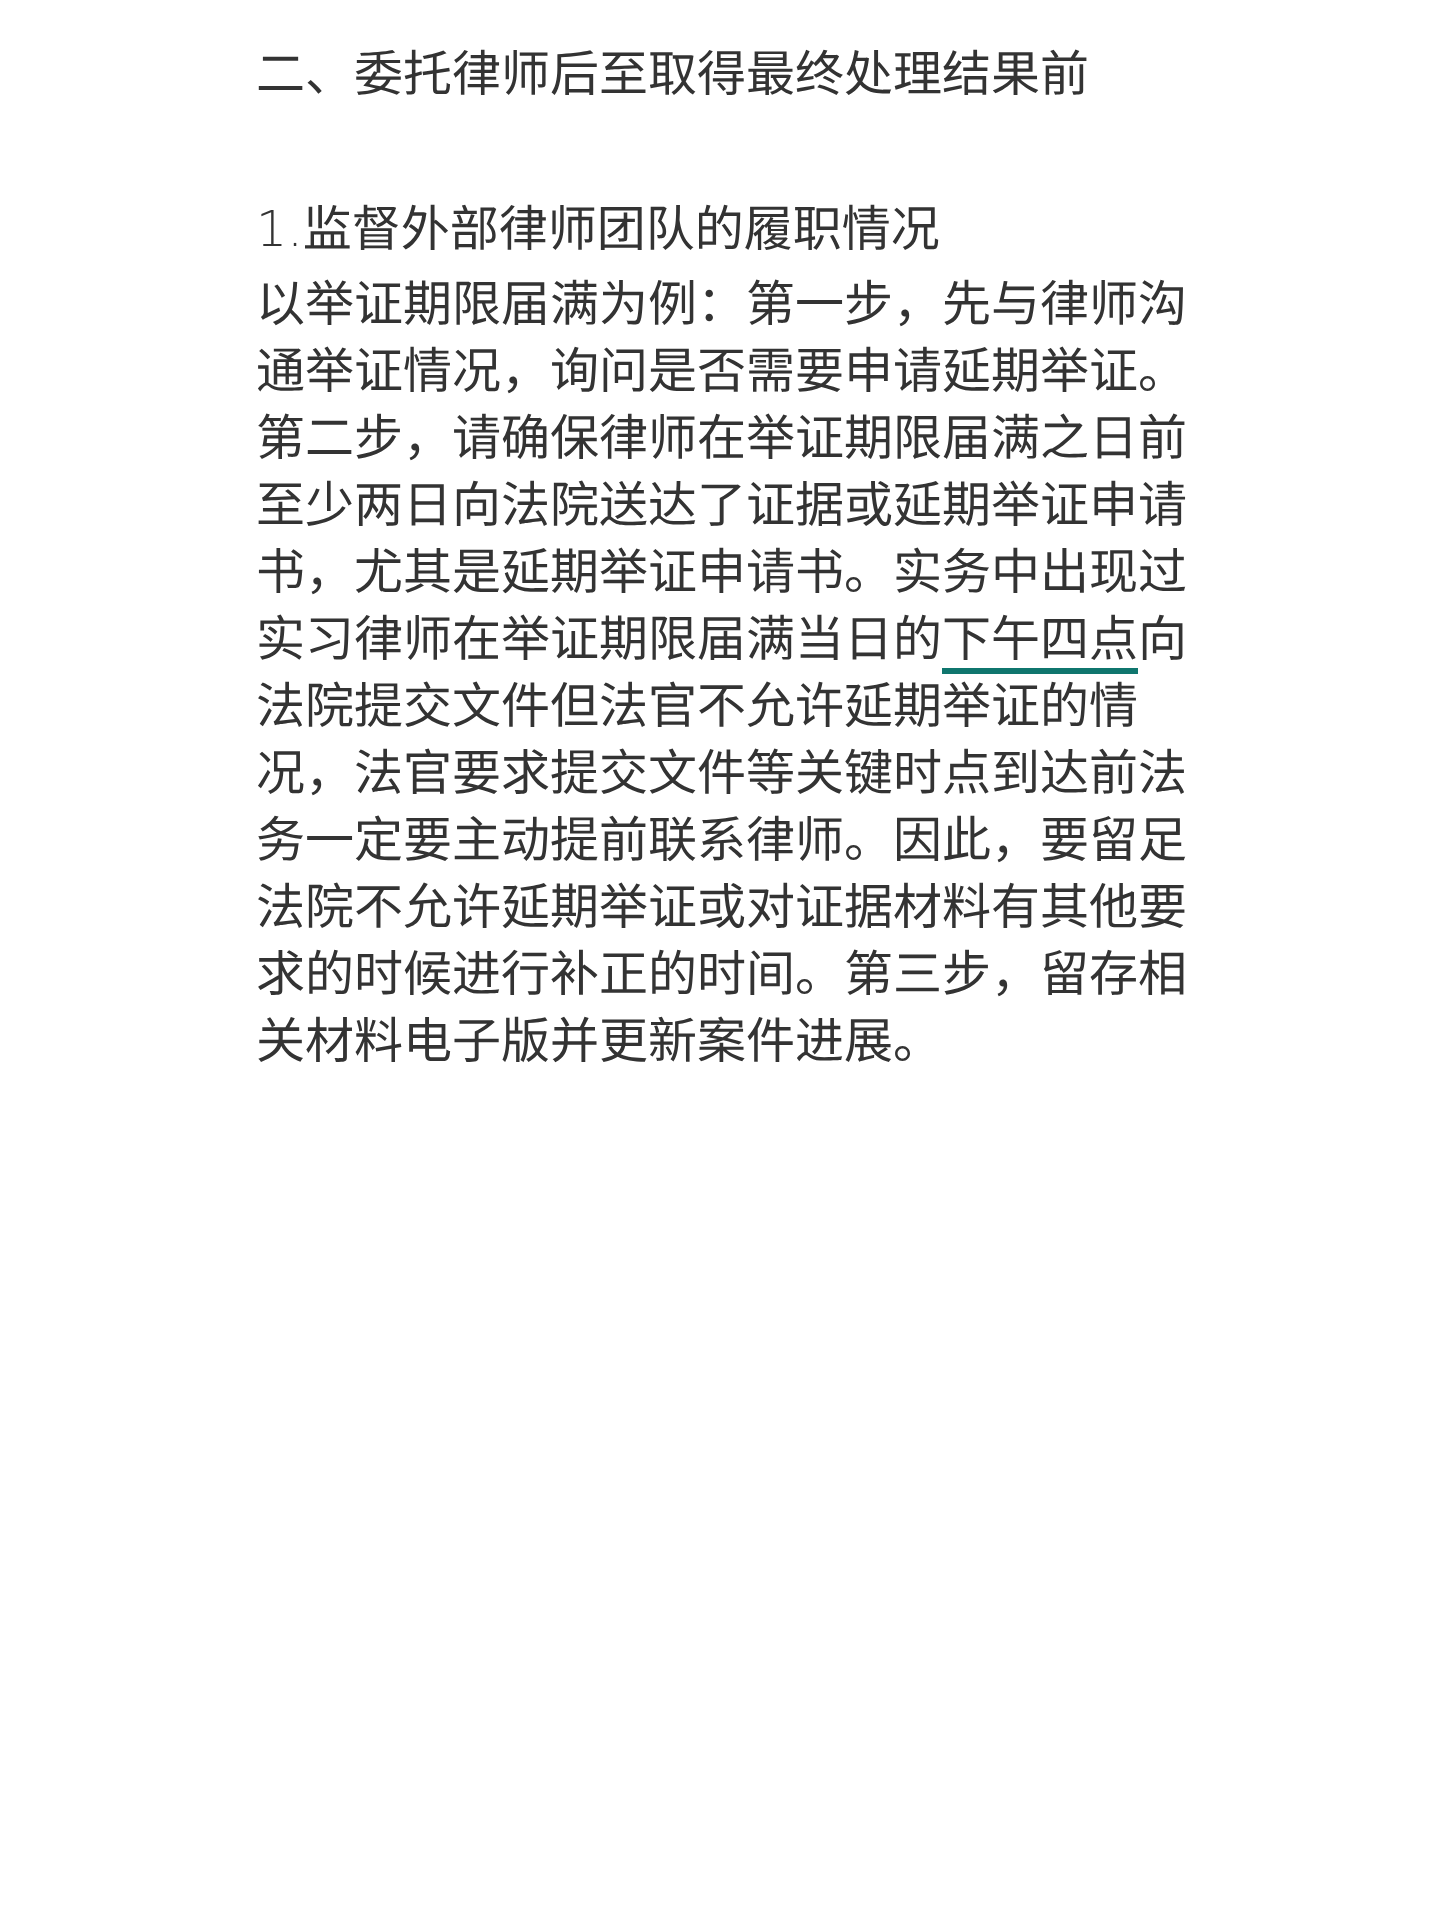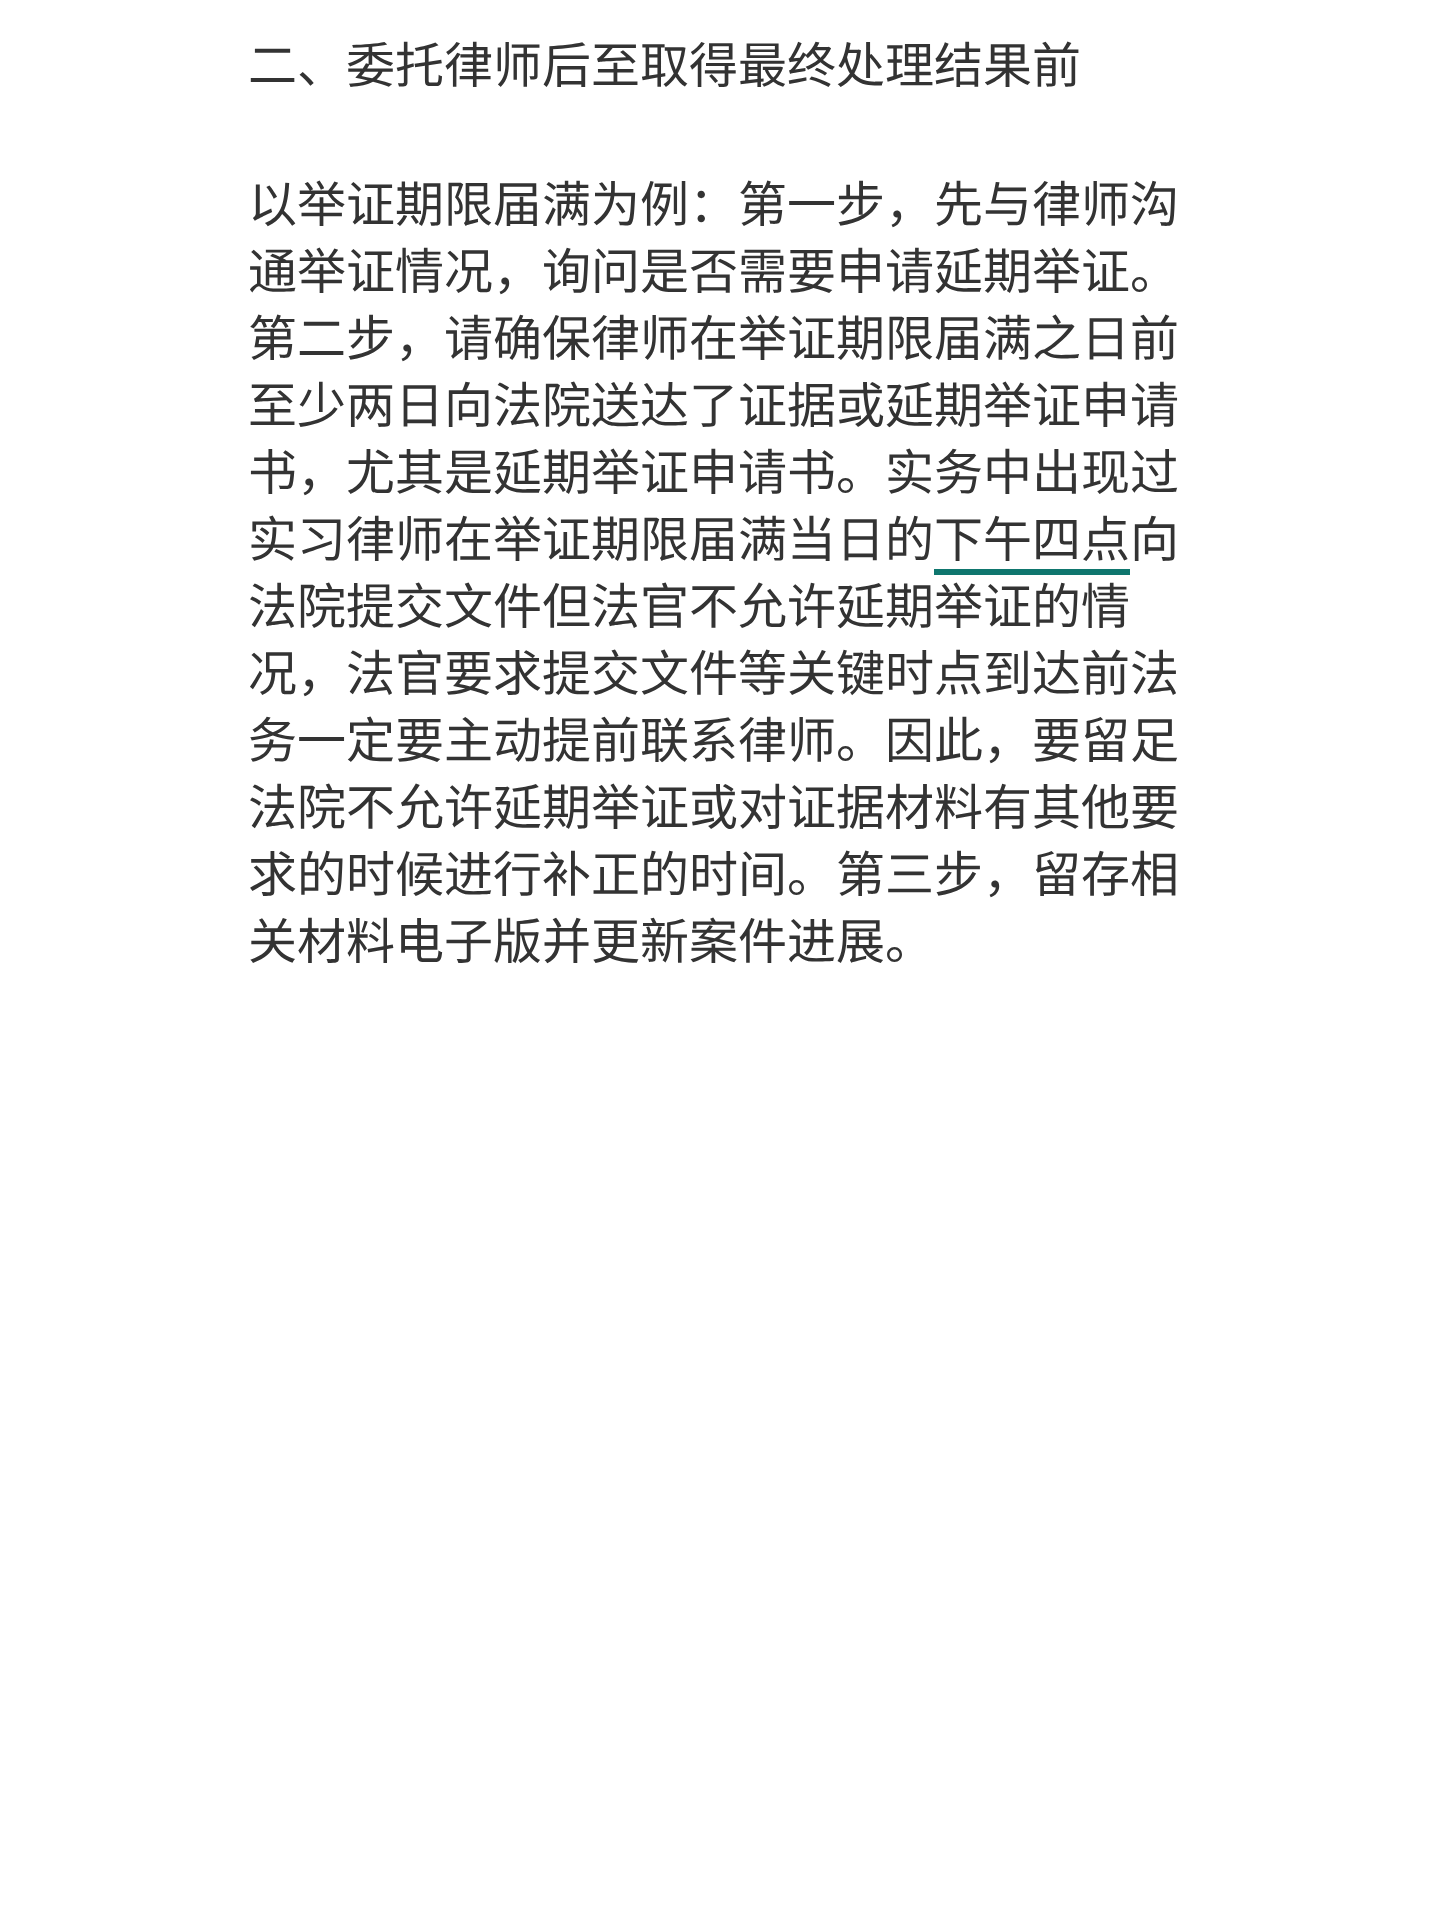--- a/index.html
+++ b/index.html
@@ -22,32 +22,33 @@
     width: 950px;
     font-size: 49px;
     line-height: 67px;
     letter-spacing: 0;
     color: #333333;
     text-align: left;
     word-break: normal;
     line-break: auto;
   }
   .para {
-    margin: 0;
+    margin: 8px;
     padding: 0;
   }
   .para.spacer {
     height: 72px;
   }
   .underlined {
     border-bottom: 6px solid #0f766e;
   }
 </style>
 </head>
 <body>
 
 <div class="page">
   <div class="text-column">
       <p class="para"><span class="">二、委托律师后至取得最终处理结果前</span></p>
       <p class="para spacer"></p>
+      <p class="para"><span class="">1.监督外部律师团队的履职情况</span></p>
       <p class="para"><span class="">以举证期限届满为例：第一步，先与律师沟通举证情况，询问是否需要申请延期举证。第二步，请确保律师在举证期限届满之日前至少两日向法院送达了证据或延期举证申请书，尤其是延期举证申请书。实务中出现过实习律师在举证期限届满当日的</span><span class="underlined">下午四点</span><span class="">向法院提交文件但法官不允许延期举证的情况，法官要求提交文件等关键时点到达前法务一定要主动提前联系律师。因此，要留足法院不允许延期举证或对证据材料有其他要求的时候进行补正的时间。第三步，留存相关材料电子版并更新案件进展。</span></p>
     </div>
 </div>
 
 </body></html>

